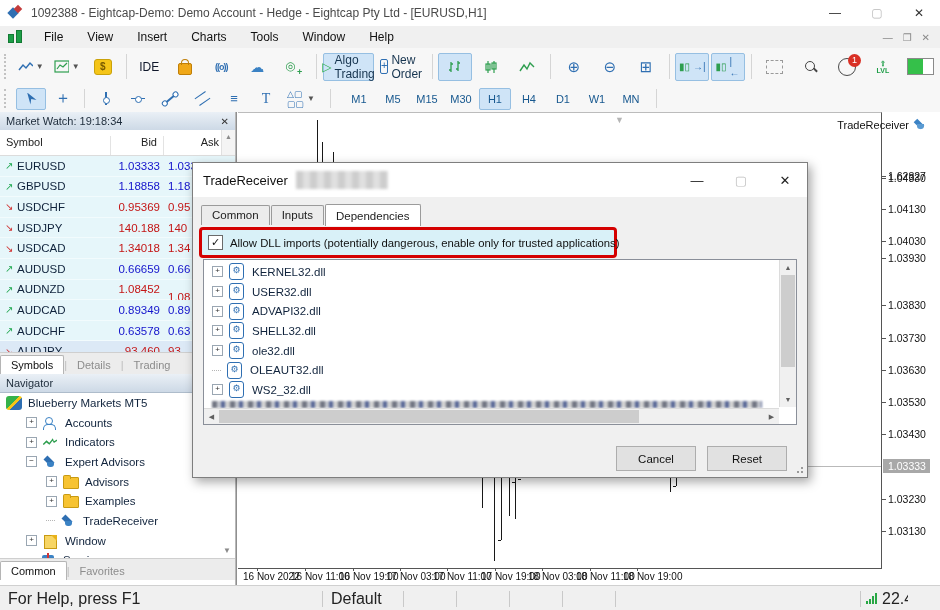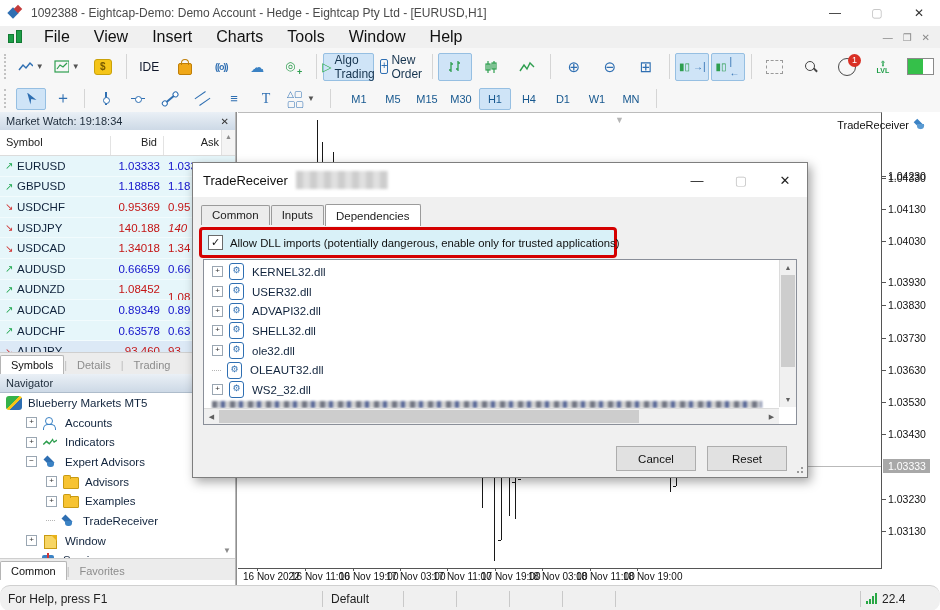--- a/index.html
+++ b/index.html
@@ -12,21 +12,21 @@
   .app-logo .b{left:0;top:3px;background:#2f6fb2;}
   .app-logo .r{left:6px;top:0;background:#c43b3b;width:6px;height:6px;}
   .title-text{color:#4a4a4a;font-size:12px;}
   .win-btns{margin-left:auto;display:flex;height:100%;}
   .win-btn{width:42px;height:100%;display:flex;align-items:center;justify-content:center;color:#333;font-size:12px;}
   .win-btn.dim{color:#b9b9b9;}
   
   .menubar{position:absolute;left:0;top:26px;width:940px;height:22px;background:#f0f0f0;display:flex;align-items:center;border-bottom:1px solid #d9d9d9;}
   .menu-logo{width:14px;height:12px;margin:0 10px 0 8px;display:flex;gap:2px;align-items:flex-end;}
   .menu-logo i{width:4px;background:#1d9e47;border:1px solid #127a33;}
-  .menu-item{padding:3px 12px;font-size:16px;color:#111;}
+  .menu-item{padding:3px 12px;font-size:12px;color:#111;}
   .menu-winctl{margin-left:auto;display:flex;gap:10px;padding-right:10px;color:#8a8a8a;font-size:10px;}
   
   .tb{position:absolute;left:0;width:940px;background:#f7f7f7;display:flex;align-items:center;}
   #toolbar1{top:48px;height:37px;border-bottom:1px solid #e2e2e2;}
   #toolbar2{top:85px;height:27px;border-bottom:1px solid #c8c8c8;}
   .grip{width:5px;height:70%;margin:0 4px;border-left:2px dotted #c2c2c2;}
   .tb-div{width:1px;height:70%;background:#d5d5d5;margin:0 5px;}
   .tbtn{height:26px;min-width:26px;display:flex;align-items:center;justify-content:center;margin:0 1px;border:1px solid transparent;border-radius:2px;padding:0 3px;gap:3px;}
   #toolbar2 .tbtn{height:20px;min-width:22px;}
   .tbtn.sel{background:#cfe4f7;border-color:#96bfe2;}
@@ -150,21 +150,21 @@
   .vscroll .thumb{position:absolute;left:1px;top:15px;width:14px;height:92px;background:#cdcdcd;}
   .hscroll{position:absolute;left:0;bottom:0;height:15px;right:17px;background:#f0f0f0;border-top:1px solid #dcdcdc;}
   .hscroll .lf,.hscroll .rt{position:absolute;top:0;width:15px;height:15px;color:#606060;font-size:7px;text-align:center;line-height:15px;}
   .hscroll .lf{left:0;} .hscroll .rt{right:0;}
   .hscroll .thumb{position:absolute;left:15px;top:1px;width:420px;height:13px;background:#cdcdcd;}
   .dlg-btns{position:absolute;right:20px;top:283px;display:flex;gap:11px;}
   .dbtn{min-width:62px;height:23px;background:#e1e1e1;border:1px solid #adadad;font-size:11.5px;color:#111;display:flex;align-items:center;justify-content:center;padding:0 8px;}
   .dbtn.default{border:2px solid #0067b8;min-width:73px;}
   .grip-dots{position:absolute;right:3px;bottom:3px;width:8px;height:8px;background:radial-gradient(circle at 2px 6px,#9a9a9a 1px,transparent 1.2px),radial-gradient(circle at 6px 6px,#9a9a9a 1px,transparent 1.2px),radial-gradient(circle at 6px 2px,#9a9a9a 1px,transparent 1.2px);}
   
-  .statusbar{position:absolute;left:0;top:585px;width:940px;height:25px;background:#f0f0f0;border-top:1px solid #d0d0d0;display:flex;align-items:center;font-size:12px;color:#222;border-radius:10px;}
+  .statusbar{position:absolute;left:0;top:585px;width:940px;height:25px;background:#f0f0f0;border-top:1px solid #d0d0d0;display:flex;align-items:center;font-size:16px;color:#222;}
   .sb-div{width:1px;height:16px;background:#c9c9c9;}
   .sb-help{padding-left:8px;width:314px;}
   .sb-profile{width:72px;padding-left:8px;}
   .sb-cell{width:52px;}
   .sb-right{margin-left:auto;display:flex;align-items:center;gap:5px;overflow:hidden;width:80px;}
   .sig{display:flex;align-items:flex-end;gap:1px;height:11px;}
   .sig i{width:2px;background:#28a745;}
   .sb-traffic{width:26px;overflow:hidden;white-space:nowrap;}
 </style>
 </head>
@@ -381,21 +381,21 @@
         <div class="mw-row">
           <span class="mw-arrow down">↘</span>
           <span class="mw-sym">USDCHF</span>
           <span class="mw-bid" style="color: rgb(196, 22, 22);">0.95369</span>
           <span class="mw-ask" style="color: rgb(196, 22, 22);">0.95</span>
         </div>
         <div class="mw-row">
           <span class="mw-arrow down">↘</span>
           <span class="mw-sym">USDJPY</span>
           <span class="mw-bid" style="color: rgb(196, 22, 22);">140.188</span>
-          <span class="mw-ask" style="color: rgb(196, 22, 22); font-style: italic;">140</span>
+          <span class="mw-ask" style="color: rgb(196, 22, 22);">140</span>
         </div>
         <div class="mw-row">
           <span class="mw-arrow down">↘</span>
           <span class="mw-sym">USDCAD</span>
           <span class="mw-bid" style="color: rgb(196, 22, 22);">1.34018</span>
           <span class="mw-ask" style="color: rgb(196, 22, 22);">1.34</span>
         </div>
         <div class="mw-row">
           <span class="mw-arrow up">↗</span>
           <span class="mw-sym">AUDUSD</span>
@@ -511,24 +511,24 @@
         <span class="btick" style="left: 436px; top: 374px;"></span>
       </div>
     <div class="cur-line" id="cur-line" style="top: 354px;"></div>
     <div class="tri">▼</div>
     <div class="ea-label">
       <span>TradeReceiver</span>
       <span class="ea-cap"></span>
     </div>
     <div id="price-axis">
         <span class="ptick" style="top: 32px; margin-top: 34px;">1.04330</span>
-        <span class="ptick" style="top: 64px;">1.04230</span>
+        <span class="ptick" style="top: 64px;">1.62827</span>
         <span class="ptick" style="top: 97px;">1.04130</span>
         <span class="ptick" style="top: 129px;">1.04030</span>
-        <span class="ptick" style="top: 170px;">1.03930</span>
+        <span class="ptick" style="top: 146px;">1.03930</span>
         <span class="ptick" style="top: 193px;">1.03830</span>
         <span class="ptick" style="top: 226px;">1.03730</span>
         <span class="ptick" style="top: 258px;">1.03630</span>
         <span class="ptick" style="top: 290px;">1.03530</span>
         <span class="ptick" style="top: 322px;">1.03430</span>
         <span class="ptick" style="top: 387px;">1.03230</span>
         <span class="ptick" style="top: 419px;">1.03130</span>
         <span class="pcur" style="top: 354px;">1.03333</span>
       </div>
     <div id="time-axis">

